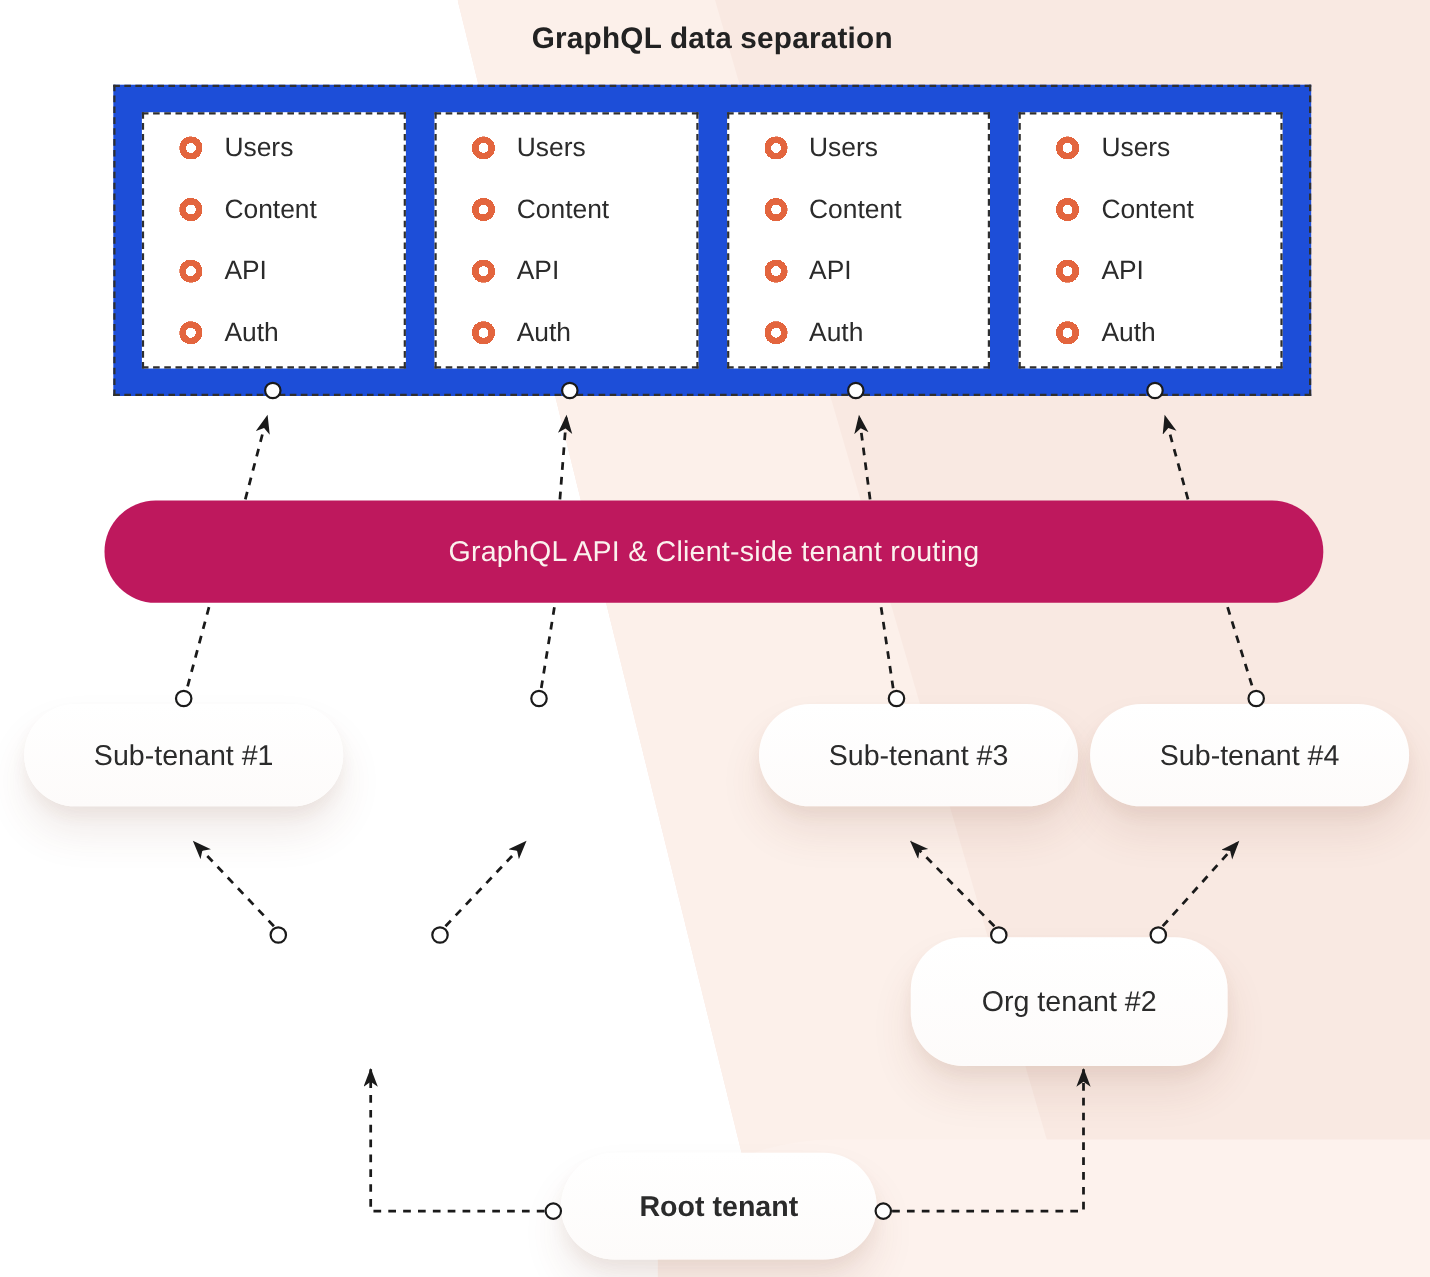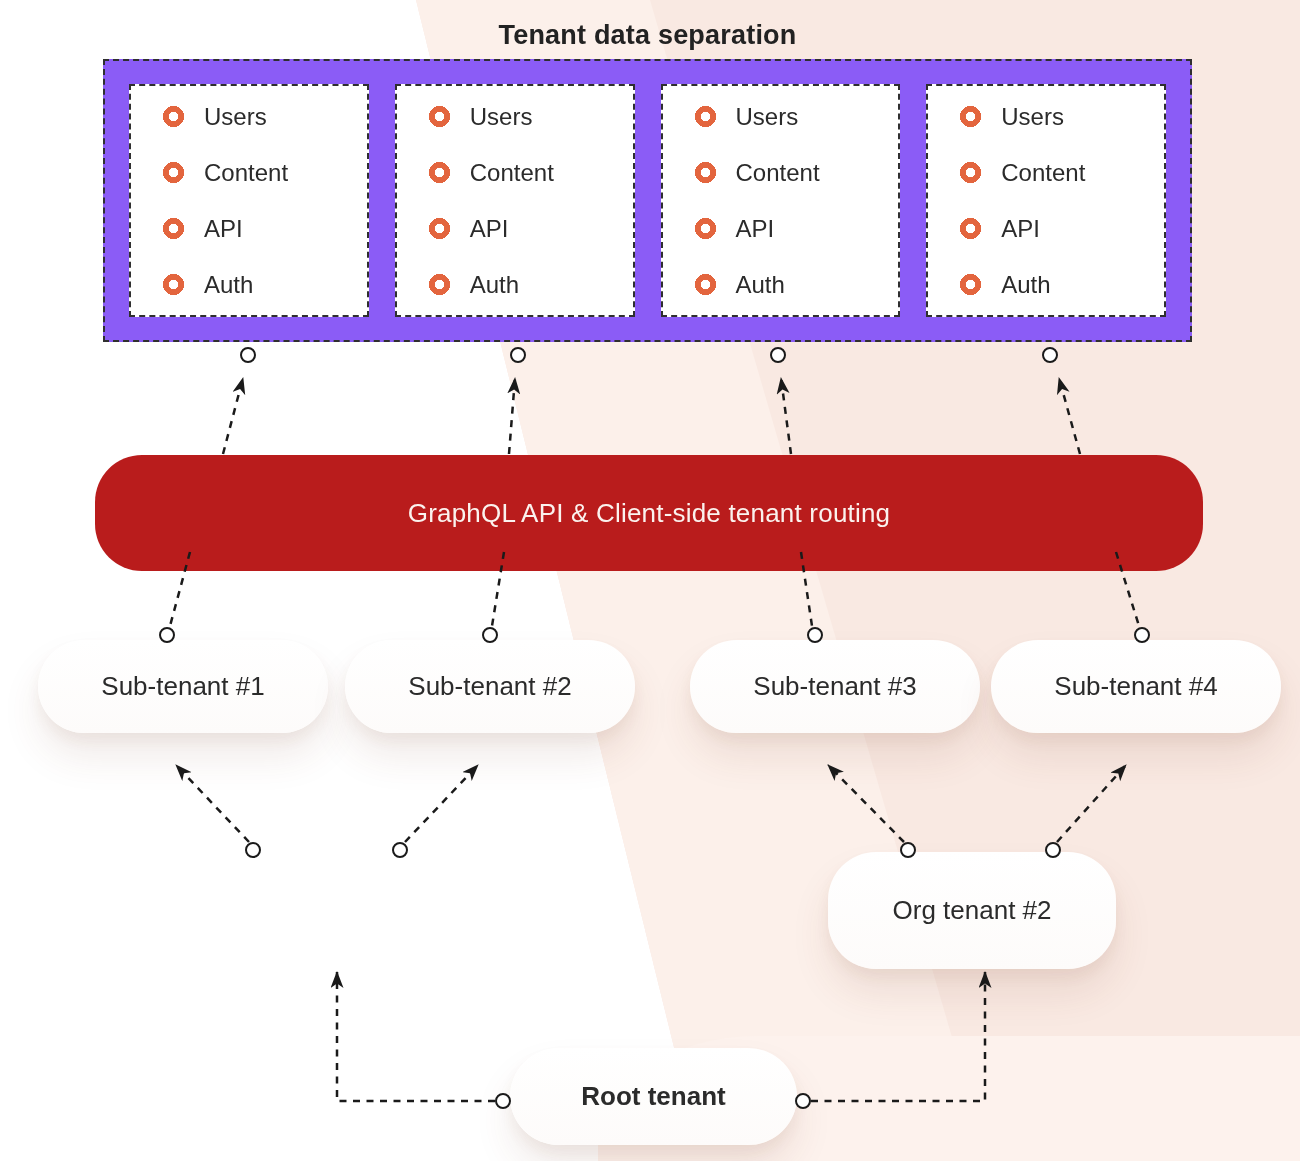--- a/index.html
+++ b/index.html
@@ -30,23 +30,23 @@
     pointer-events:none;
   }
 
   
   .tenant-title {
     position:absolute; left:103px; top:20px; width:1089px;
     text-align:center;
     font-size:27px; font-weight:600; color:#222222; letter-spacing:.2px;
   }
   .tenant-container {
-    position:absolute; left:103px; top:59px; width:1089px; height:283px;
+    position:absolute; left:103px; top:77px; width:1089px; height:283px;
     border:2px dashed #2f2f2f;
-    background:#8b5cf6;
+    background:#1d4ed8;
     display:flex; gap:26px;
     padding:23px 24px;
     text-align:right;
   }
   .tenant-box {
     flex:1 1 0;
     border:2px dashed #2f2f2f;
     background:#ffffff;
     display:flex; flex-direction:column;
     justify-content:center;
@@ -54,37 +54,37 @@
   }
   .tenant-item { display:flex; align-items:center; gap:20px; }
   .donut {
     width:21px; height:21px; flex:0 0 21px;
     background:radial-gradient(circle at 50% 50%, #ffffff 0 4.5px, #e3653e 4.5px 10.5px, rgba(0,0,0,0) 10.5px);
   }
   .tenant-item-label { font-size:24px; color:#2b2b2b; }
 
   
   .api-bar {
-    position:absolute; left:95px; top:455px; width:1108px; height:116px;
-    background:#b91c1c;
+    position:absolute; left:95px; top:455px; width:1108px; height:93px;
+    background:#be185d;
     border-radius:47px;
     display:flex; align-items:center; justify-content:center;text-align:right;
   }
   .api-bar-label { color:#fbf2ee; font-size:26px; letter-spacing:.2px; }
 
   
   .pill {
     position:absolute;
     background:linear-gradient(#ffffff, #fdfbfa);
     border-radius:48px;
     box-shadow:0 24px 38px rgba(120,60,40,0.10), 0 8px 14px rgba(120,60,40,0.06);
     display:flex; align-items:center; justify-content:center;
     font-size:26px; color:#2b2b2b;
   }
-  .sub1 { left:38px;  top:640px; width:290px; height:93px;text-align:right; }
+  .sub1 { left:22px;  top:640px; width:290px; height:93px;text-align:right; }
   .sub2 { left:345px; top:640px; width:290px; height:93px; }
   .sub3 { left:690px; top:640px; width:290px; height:93px; }
   .sub4 { left:991px; top:640px; width:290px; height:93px; }
   .org1 { left:185px; top:852px; width:285px; height:93px; }
   .org2 { left:828px; top:852px; width:288px; height:117px; }
   .root { left:510px; top:1048px; width:287px; height:97px; border-radius:49px;font-weight:bold; }
 
   
   .connector-layer { position:absolute; inset:0; pointer-events:none; }
   .dash-line { stroke:#1a1a1a; stroke-width:2.5; stroke-dasharray:7 6.5; fill:none; }
@@ -92,21 +92,21 @@
 </style>
 </head>
 <body>
 
 <div class="canvas">
 
   <div class="bg-shape bg-pink-main"></div>
   <div class="bg-shape bg-pink-light-wedge"></div>
   <div class="bg-pink-bottom"></div>
 
-  <div class="tenant-title">Tenant data separation</div>
+  <div class="tenant-title">GraphQL data separation</div>
 
   <div class="tenant-container">
 
     <div class="tenant-box">
       <div class="tenant-item">
         <span class="donut"></span>
         <span class="tenant-item-label">Users</span>
       </div>
       <div class="tenant-item">
         <span class="donut"></span>
@@ -179,21 +179,20 @@
       </div>
     </div>
 
   </div>
 
   <div class="api-bar">
     <span class="api-bar-label">GraphQL API &amp; Client-side tenant routing</span>
   </div>
 
   <div class="pill sub1">Sub-tenant #1</div>
-  <div class="pill sub2">Sub-tenant #2</div>
   <div class="pill sub3">Sub-tenant #3</div>
   <div class="pill sub4">Sub-tenant #4</div>
 
   <div class="pill org2">Org tenant #2</div>
 
   <div class="pill root">Root tenant</div>
 
   <svg class="connector-layer" width="1300" height="1161" viewBox="0 0 1300 1161">
     <defs>
       <marker id="arrow" markerUnits="userSpaceOnUse" markerWidth="26" markerHeight="20" refX="16" refY="6.5" orient="auto">

